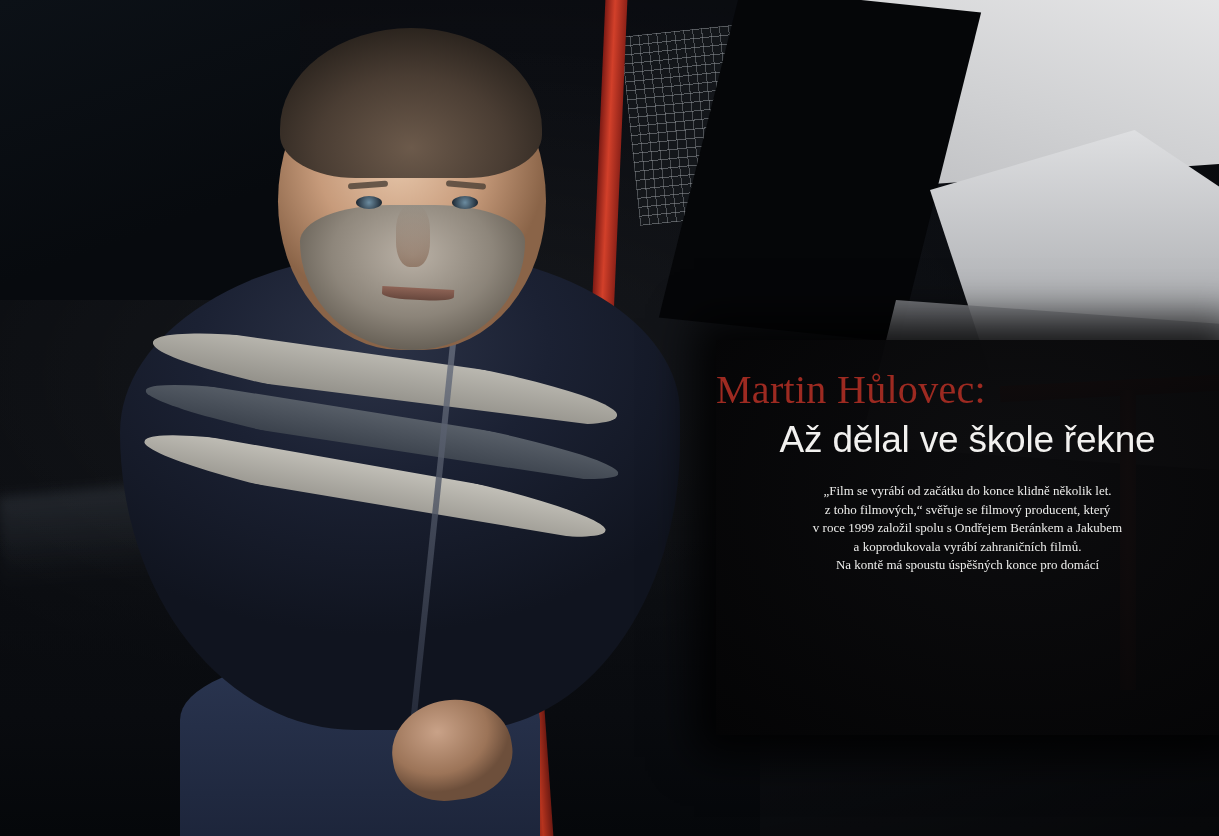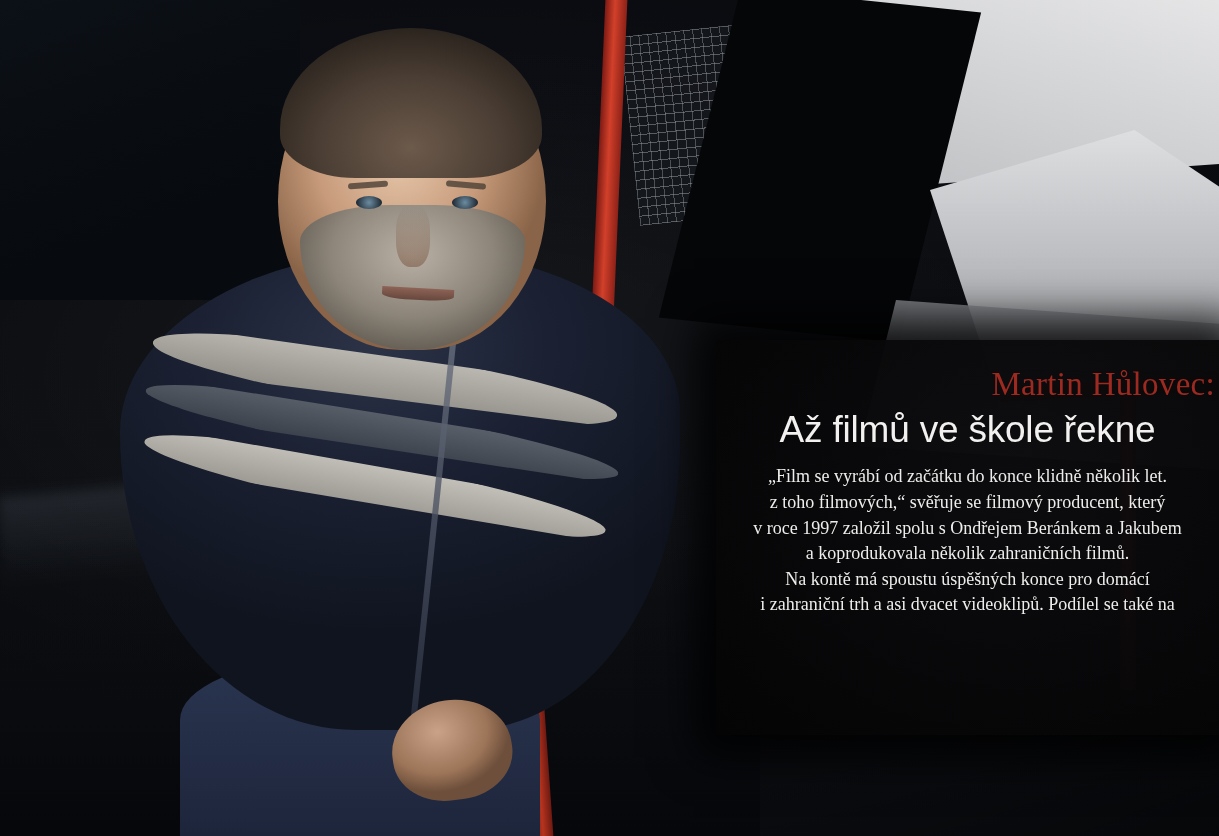--- a/index.html
+++ b/index.html
@@ -232,41 +232,41 @@
     position: absolute;
     left: 716px;
     top: 340px;
     width: 503px;
     height: 395px;
     background: radial-gradient(120% 120% at 60% 40%, rgba(12,12,14,0.96) 0%, rgba(4,4,5,0.99) 70%);
     box-shadow: 0 0 40px 22px rgba(0,0,0,0.85);
   }
   .kicker {
     margin: 26px 4px 0 0;
-    text-align: right;
+    text-align: left;
     color: #9d2a21;
-    font-size: 33px;
+    font-size: 40px;
     letter-spacing: .3px;
     font-family: "Liberation Serif", serif;
   }
   .headline {
     margin: 6px 0 0 0;
     text-align: center;
     color: #f2f1ef;
     font-size: 37px;
     line-height: 1.12;
     font-weight: 400;
     font-family: "Liberation Sans", sans-serif;
     letter-spacing: -0.2px;
   }
   .perex {
-    margin: 14px 26px 0 26px;
+    margin: 22px 26px 0 26px;
     text-align: center;
     color: #ededeb;
-    font-size: 18px;
+    font-size: 13px;
     line-height: 1.42;
     font-family: "Liberation Serif", serif;
   }
   .perex p { margin: 0; }
 </style>
 </head>
 <body>
 
 <div id="page">
 
@@ -300,25 +300,24 @@
       <div class="eye-l"></div>
       <div class="eye-r"></div>
       <div class="nose"></div>
       <div class="mouth"></div>
     </div>
   </div>
 
   <div class="caption-panel">
     <div class="kicker">Martin Hůlovec:</div>
     <div class="headline">
-      <div>Až filmů ve škole řekne</div>
+      <div>Až dělal ve škole řekne</div>
     </div>
     <div class="perex">
       <p>„Film se vyrábí od začátku do konce klidně několik let.</p>
       <p>z toho filmových,“ svěřuje se filmový producent, který</p>
-      <p>v roce 1997 založil spolu s Ondřejem Beránkem a Jakubem</p>
-      <p>a koprodukovala několik zahraničních filmů.</p>
+      <p>v roce 1999 založil spolu s Ondřejem Beránkem a Jakubem</p>
+      <p>a koprodukovala vyrábí zahraničních filmů.</p>
       <p>Na kontě má spoustu úspěšných konce pro domácí</p>
-      <p>i zahraniční trh a asi dvacet videoklipů. Podílel se také na</p>
     </div>
   </div>
 
 </div>
 
 </body></html>

